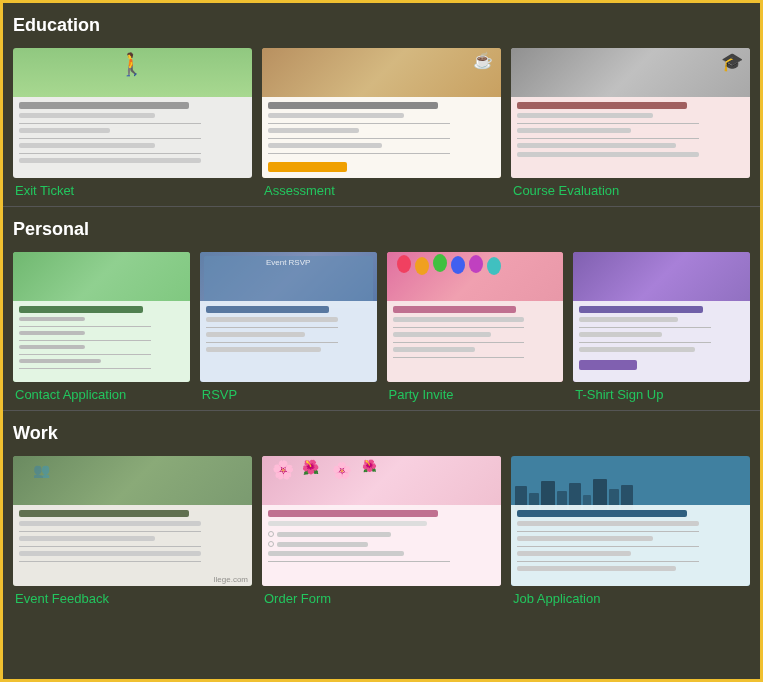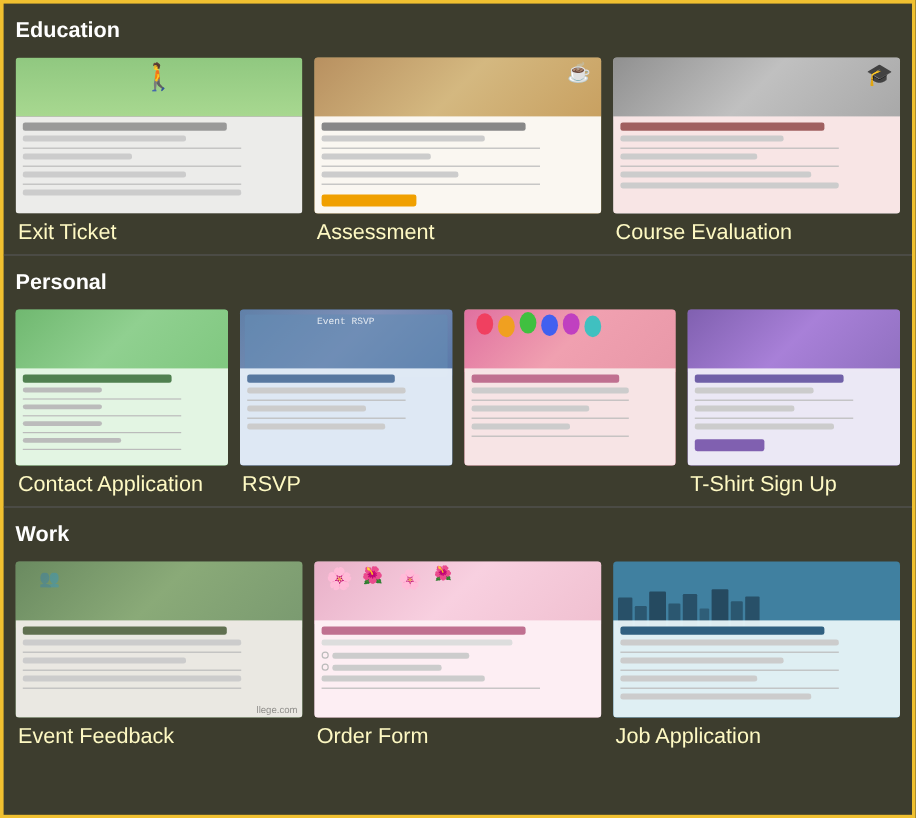--- a/index.html
+++ b/index.html
@@ -32,22 +32,22 @@
       flex-direction: column;
     }
     .card-thumbnail {
       width: 100%;
       height: 130px;
       border-radius: 3px;
       overflow: hidden;
       position: relative;
     }
     .card-label {
-      color: #fef9c3;
-      font-size: 18px;
+      color: #22c55e;
+      font-size: 13px;
       margin-top: 5px;
       padding: 0 2px;
     }
     .header-strip {
       position: absolute;
       top: 0; left: 0; right: 0;
       height: 38%;
     }
     .form-content {
       position: absolute;
@@ -176,21 +176,21 @@
           <div class="mini-underline"></div>
         </div>
       </div>
       <div class="card-label">Contact Application</div>
     </div>
 
     <div class="card">
       <div class="card-thumbnail" style="background:#5878a8;position:relative;overflow:hidden;">
 
         <div style="position:absolute;top:0;left:0;right:0;height:42%;background:linear-gradient(135deg,#6080a8,#8090b8,#5878a8);"></div>
-        <div style="position:absolute;top:4px;left:4px;right:4px;height:40%;background:rgba(100,140,180,0.6);border-radius:2px;overflow:hidden;font-family:Liberation Mono, monospace;">
+        <div style="position:absolute;top:4px;left:4px;right:4px;height:40%;background:rgba(100,140,180,0.6);border-radius:2px;overflow:hidden;">
           <div style="font-size:8px;color:rgba(255,255,255,0.8);padding:2px;text-align:center;">Event RSVP</div>
         </div>
         <div class="form-content" style="background:rgba(230,238,248,0.95);">
           <div class="mini-title" style="background:#5878a0;"></div>
           <div class="mini-line w80"></div>
           <div class="mini-underline"></div>
           <div class="mini-line w60"></div>
           <div class="mini-underline"></div>
           <div class="mini-line w70" style="width:70%;height:5px;background:#ccc;border-radius:2px;"></div>
         </div>
@@ -212,20 +212,21 @@
         <div class="form-content" style="background:rgba(248,232,232,0.95);">
           <div class="mini-title" style="background:#c07090;"></div>
           <div class="mini-line w80"></div>
           <div class="mini-underline"></div>
           <div class="mini-line w60"></div>
           <div class="mini-underline"></div>
           <div class="mini-line w50"></div>
           <div class="mini-underline"></div>
         </div>
       </div>
+      <div class="card-label">Party Invite</div>
     </div>
 
     <div class="card">
       <div class="card-thumbnail" style="background:#9070c0;position:relative;overflow:hidden;">
         <div style="position:absolute;top:0;left:0;right:0;height:40%;background:linear-gradient(135deg,#8060b0,#a880d8,#9070c0);"></div>
         <div class="form-content" style="background:rgba(240,238,248,0.95);">
           <div class="mini-title" style="background:#7060a8;"></div>
           <div class="mini-line w60"></div>
           <div class="mini-underline"></div>
           <div class="mini-line w50"></div>

